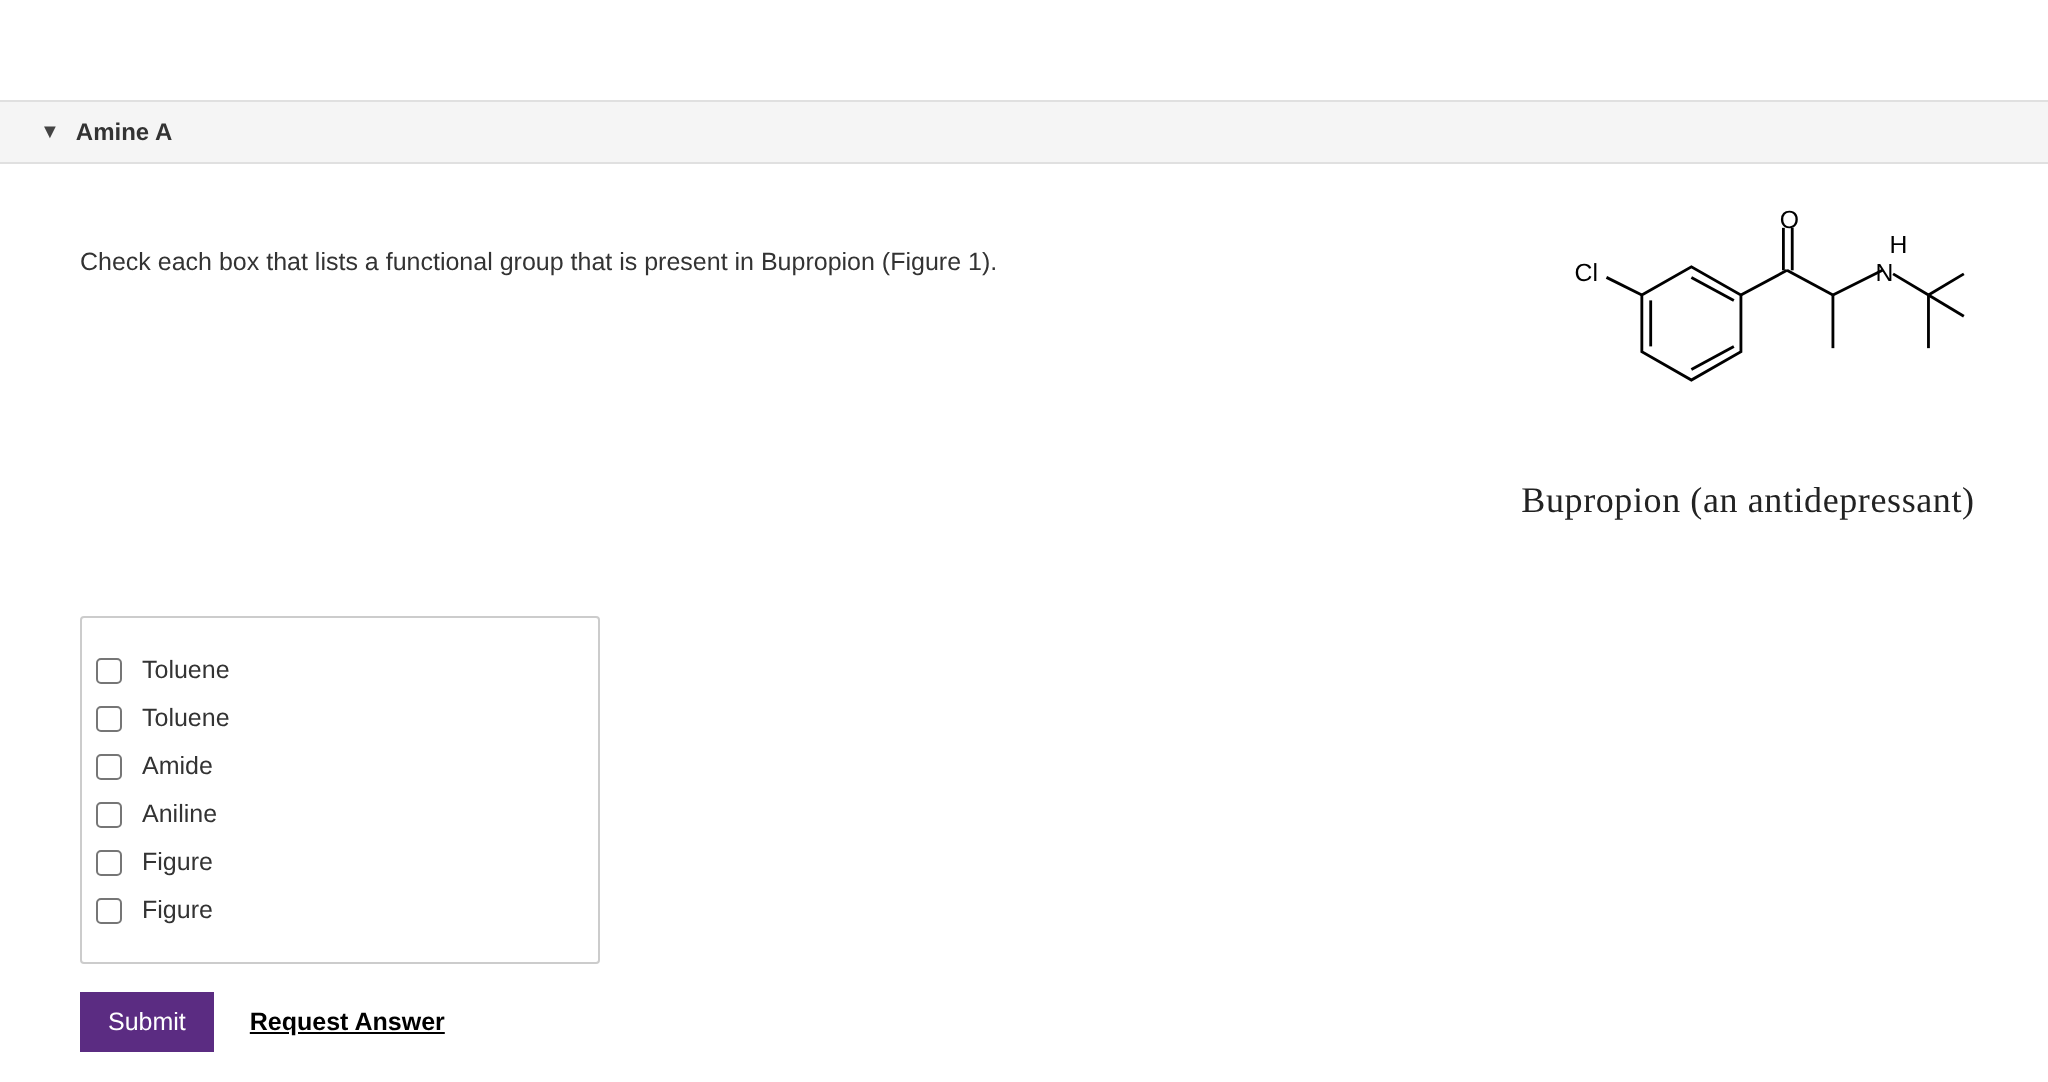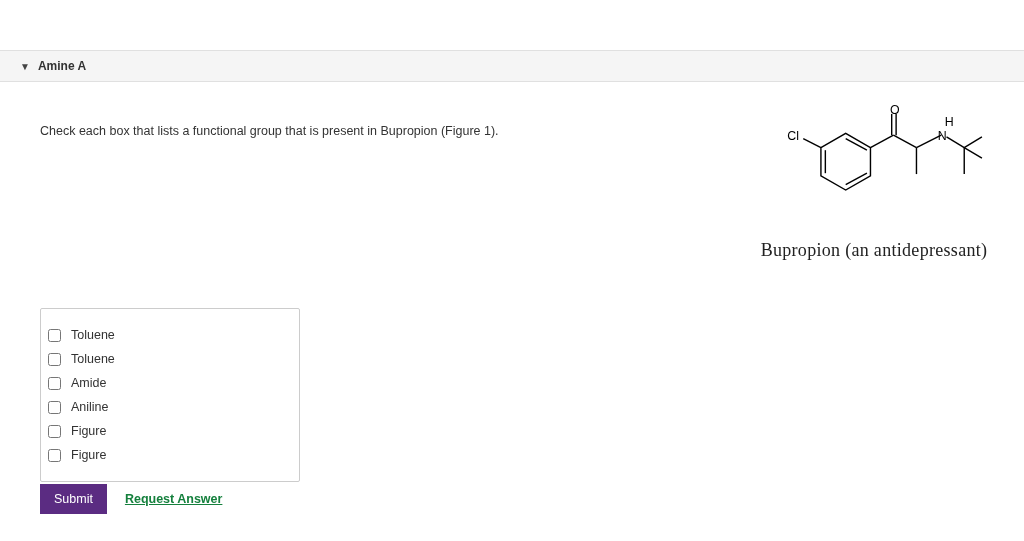--- a/index.html
+++ b/index.html
@@ -63,35 +63,35 @@
       align-items: center;
       gap: 10px;
       padding: 5px 0;
       font-size: 12.5px;
     }
     .option-row input[type="checkbox"] {
       width: 13px;
       height: 13px;
     }
     .button-row {
-      margin-top: 2px;
+      margin-top: 14px;
       display: flex;
       align-items: center;
       gap: 18px;
     }
     .submit-btn {
       background: #5b2c82;
       color: #fff;
       border: none;
       padding: 8px 14px;
       font-size: 12.5px;
       cursor: pointer;
     }
     .request-link {
-      color: #15803d;
+      color: #000000;
       font-size: 12.5px;
       font-weight: bold;
       text-decoration: underline;
       cursor: pointer;
     }
   </style>
 </head>
 <body>
 
 <div class="part-header">

